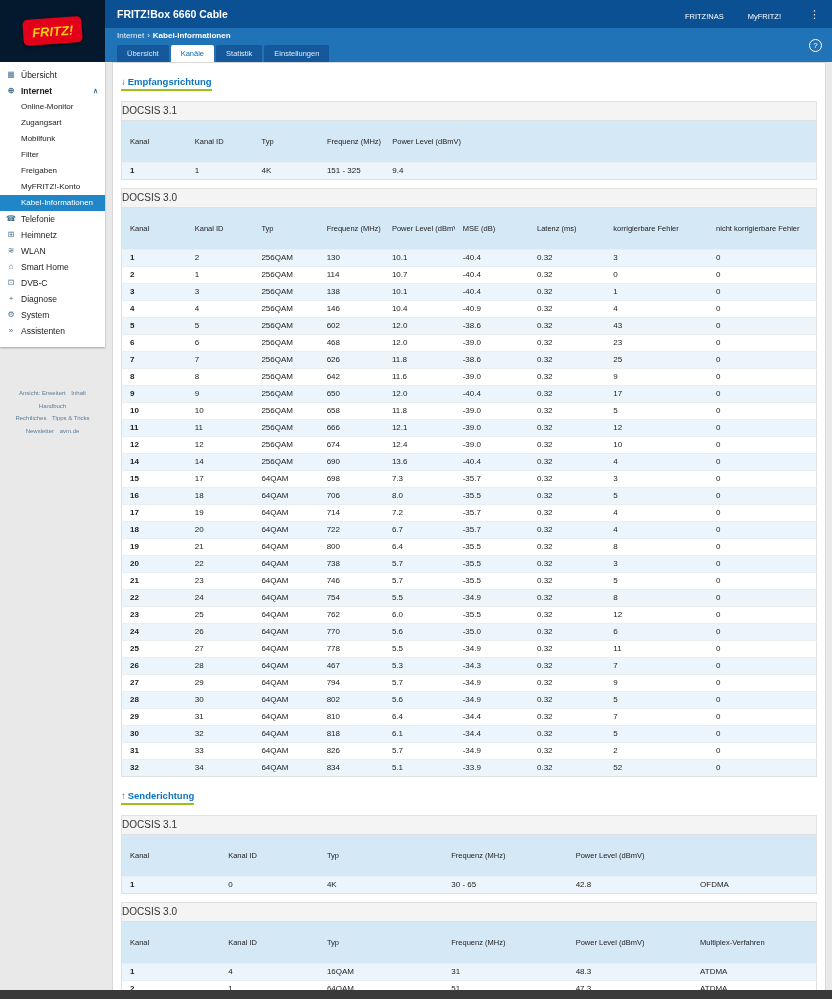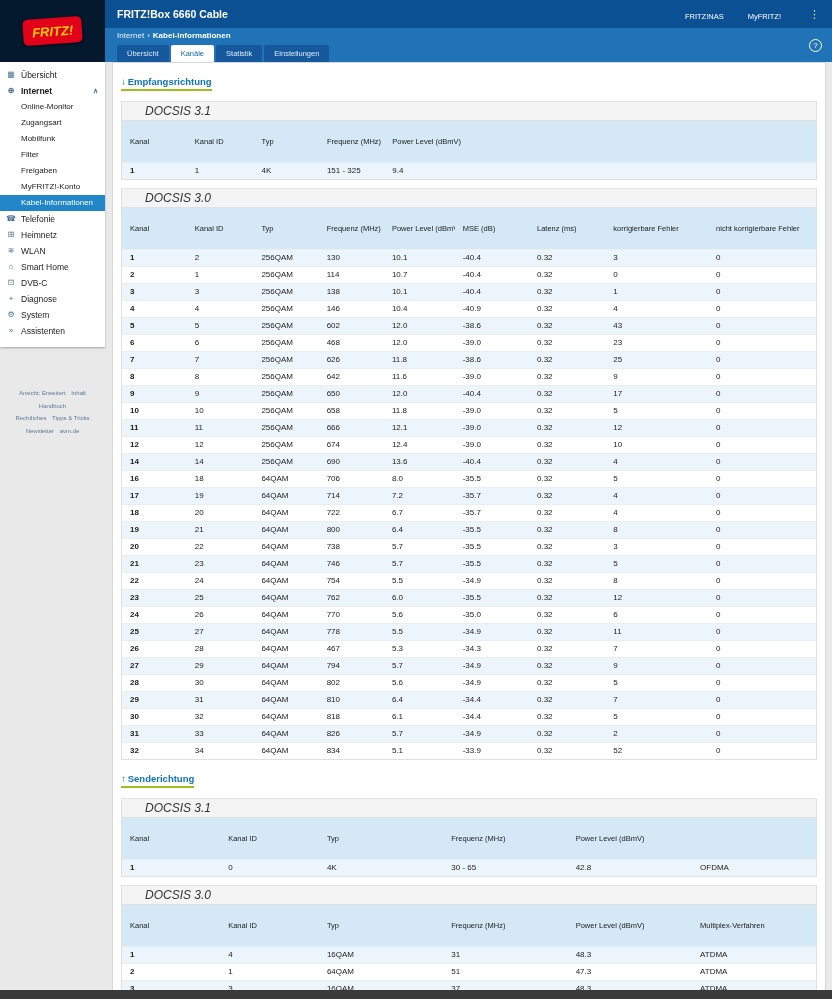--- a/index.html
+++ b/index.html
@@ -41,21 +41,21 @@
   .chevron { position:absolute; right:7px; font-size:7px; color:#48708f; }
   .sub-item { padding:4px 6px 4px 21px; font-size:8px; line-height:8px; color:#222; cursor:pointer; }
   .sub-item.selected { background:#2086c8; color:#fff; }
   .sidebar-footer { margin-top:40px; padding:0 5px; font-size:6px; color:#5a7c99; line-height:2.1; text-align:center; }
   .sidebar-footer .f-link { color:#5a7c99; text-decoration:none; margin:0 2px; cursor:pointer; white-space:nowrap; }
 
   
   .main-card { flex:1; margin:0 6px 4px 7px; background:#ffffff; border:1px solid #d8d8d8; padding:8px 8px 24px; position:relative; min-height:924px; }
   .section-title { color:#0b74c0; font-size:9.5px; font-weight:bold; display:inline-block; border-bottom:2px solid #9cc11c; padding-bottom:2px; margin:4px 0 10px; }
   .section-title .dir-arrow { font-weight:normal; margin-right:2px; }
-  .docsis-label { background:#f4f4f4; border:1px solid #e2e2e2; border-bottom:none; font-size:12px; color:#333; padding:5px 23px; line-height:8px;font-style:italic; }
+  .docsis-label { background:#f4f4f4; border:1px solid #e2e2e2; border-bottom:none; font-size:10px; color:#333; padding:5px 0; line-height:8px; }
   table { width:100%; border-collapse:collapse; table-layout:fixed; border:1px solid #e0e0e0; margin-bottom:8px; }
   th { background:#d5e8f6; font-size:7.5px; font-weight:normal; color:#222; text-align:left; padding:16px 8px; line-height:9px; overflow:hidden; white-space:nowrap; }
   td { font-size:8px; color:#222; padding:3px 8px; line-height:10px; border-top:1px solid #e9eef3; overflow:hidden; white-space:nowrap; }
   tbody tr:nth-child(odd) { background:#ecf5fb; }
   td:first-child { font-weight:bold; }
   .refresh-btn { position:absolute; right:8px; bottom:6px; background:#0d72c4; color:#fff; border:none; border-radius:2px; font-size:8px; padding:4px 11px; cursor:pointer; font-family:inherit; }
 
   .bottom-bar { height:9px; flex:none; background:#3a3a3a; }
 </style>
 </head>
@@ -361,20 +361,31 @@
               <td>14</td>
               <td>256QAM</td>
               <td>690</td>
               <td>13.6</td>
               <td>-40.4</td>
               <td>0.32</td>
               <td>4</td>
               <td>0</td>
             </tr>
             <tr>
+              <td>15</td>
+              <td>17</td>
+              <td>64QAM</td>
+              <td>698</td>
+              <td>7.3</td>
+              <td>-35.7</td>
+              <td>0.32</td>
+              <td>3</td>
+              <td>0</td>
+            </tr>
+            <tr>
               <td>16</td>
               <td>18</td>
               <td>64QAM</td>
               <td>706</td>
               <td>8.0</td>
               <td>-35.5</td>
               <td>0.32</td>
               <td>5</td>
               <td>0</td>
             </tr>

